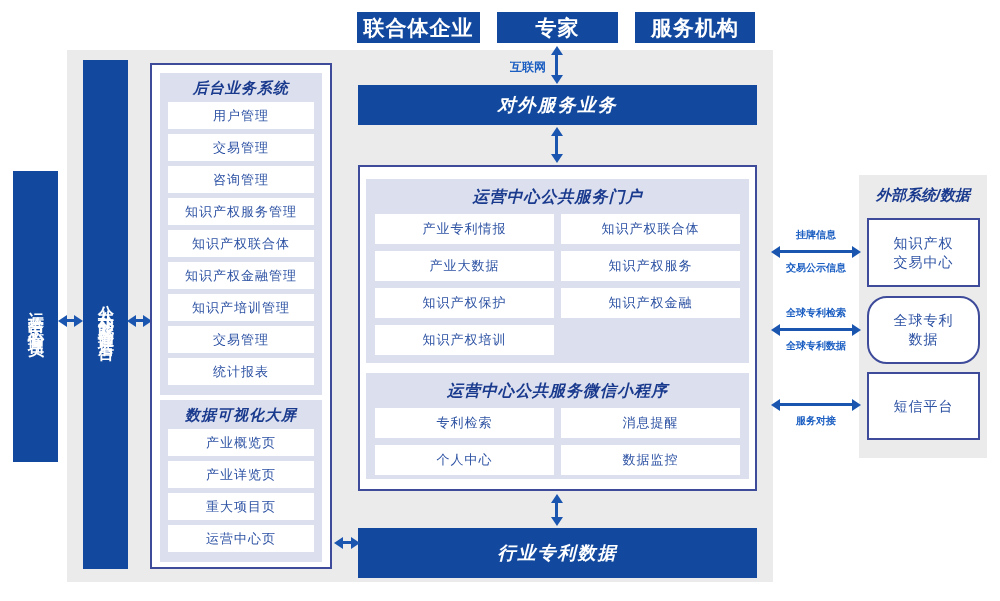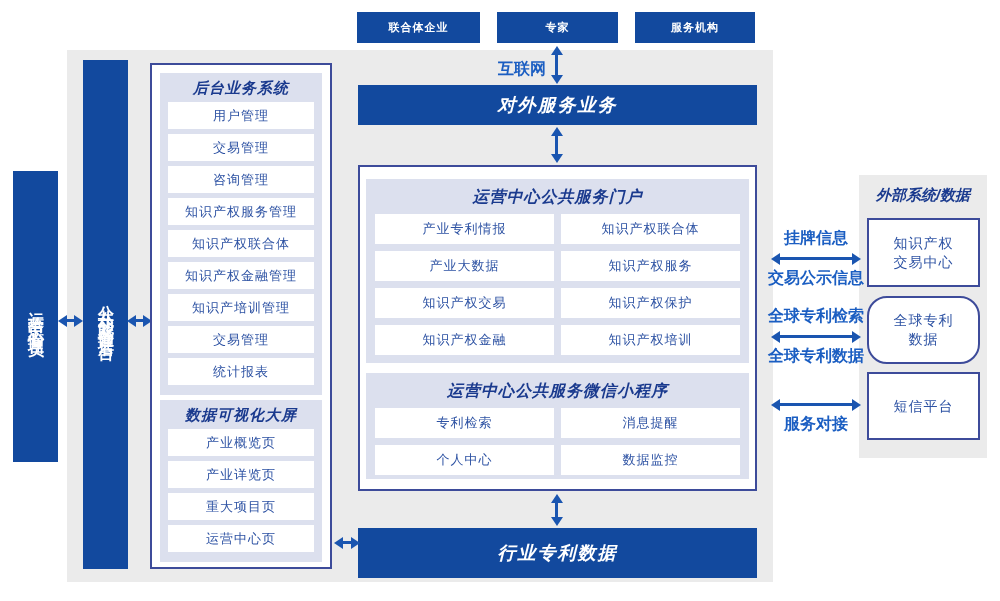--- a/index.html
+++ b/index.html
@@ -17,21 +17,21 @@
   .canvas{position:relative;width:1000px;height:601px;background:#ffffff;
     font-family:"Liberation Sans","DejaVu Sans",sans-serif;overflow:hidden;}
 
   .bg{position:absolute;background:var(--bg-gray);}
   .bg-main{left:67px;top:50px;width:706px;height:532px;}
   .bg-right{left:859px;top:175px;width:128px;height:283px;}
 
   
   .blue-box{position:absolute;background:var(--dark-blue);color:#fff;
     display:flex;align-items:center;justify-content:center;
-    font-weight:bold;font-size:11px;letter-spacing:1px;}
+    font-weight:bold;font-size:21px;letter-spacing:1px;}
   .actor-1{left:357px;top:12px;width:123px;height:31px;}
   .actor-2{left:497px;top:12px;width:121px;height:31px;}
   .actor-3{left:635px;top:12px;width:120px;height:31px;}
   .bar{font-size:18px;font-style:italic;letter-spacing:2px;text-align:center;}
   .bar-external{left:358px;top:85px;width:399px;height:40px;}
   .bar-industry{left:358px;top:528px;width:399px;height:50px;}
 
   
   .v-bar{position:absolute;background:var(--dark-blue);color:#fff;
     display:flex;align-items:center;justify-content:center;
@@ -69,26 +69,26 @@
   .tri-r{width:0;height:0;border-top:6px solid transparent;border-bottom:6px solid transparent;
     border-left:9px solid var(--arrow-blue);}
   .v-arrow{position:absolute;display:flex;flex-direction:column;align-items:center;width:13px;}
   .v-arrow .line{flex:1;width:3px;background:var(--arrow-blue);}
   .tri-u{width:0;height:0;border-left:6px solid transparent;border-right:6px solid transparent;
     border-bottom:9px solid var(--arrow-blue);}
   .tri-d{width:0;height:0;border-left:6px solid transparent;border-right:6px solid transparent;
     border-top:9px solid var(--arrow-blue);}
 
   .net-label{position:absolute;left:468px;top:59px;width:78px;text-align:right;
-    font-size:16px;font-weight:bold;color:var(--label-blue);}
+    font-size:12px;font-weight:bold;color:var(--label-blue);}
 
   
   .link{position:absolute;left:771px;width:90px;display:flex;flex-direction:column;
     align-items:center;gap:3px;}
-  .link-label{font-size:16px;font-weight:bold;color:var(--label-blue);white-space:nowrap;}
+  .link-label{font-size:10px;font-weight:bold;color:var(--label-blue);white-space:nowrap;}
   .link .h-arrow{position:static;width:90px;}
 
   
   .ext-title{position:absolute;left:859px;top:186px;width:128px;text-align:center;
     font-size:15px;font-weight:bold;font-style:italic;color:var(--title-navy);}
   .ext-box{position:absolute;left:867px;width:113px;height:68px;background:#fff;
     border:2px solid var(--panel-border);display:flex;align-items:center;justify-content:center;
     text-align:center;color:var(--item-text);font-size:14px;line-height:1.35;
     white-space:pre-line;letter-spacing:1px;}
   .ext-box-1{top:218px;height:69px;}
@@ -163,21 +163,20 @@
   </div>
 
   <div class="panel panel-central">
     <div class="section sec-portal">
       <div class="sec-title sec-title-lg">运营中心公共服务门户</div>
       <div class="grid-2">
         <div class="item">产业专利情报</div>
         <div class="item">知识产权联合体</div>
         <div class="item">产业大数据</div>
         <div class="item">知识产权服务</div>
-        <div class="item">知识产权交易</div>
         <div class="item">知识产权保护</div>
         <div class="item">知识产权金融</div>
         <div class="item">知识产权培训</div>
       </div>
     </div>
     <div class="section sec-mini">
       <div class="sec-title sec-title-lg">运营中心公共服务微信小程序</div>
       <div class="grid-2">
         <div class="item">专利检索</div>
         <div class="item">消息提醒</div>

